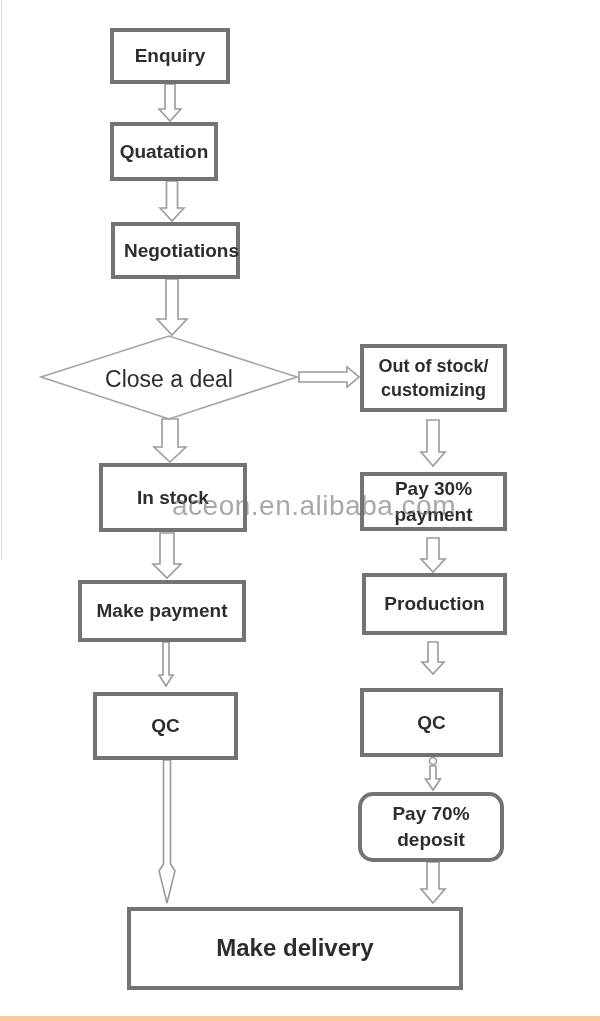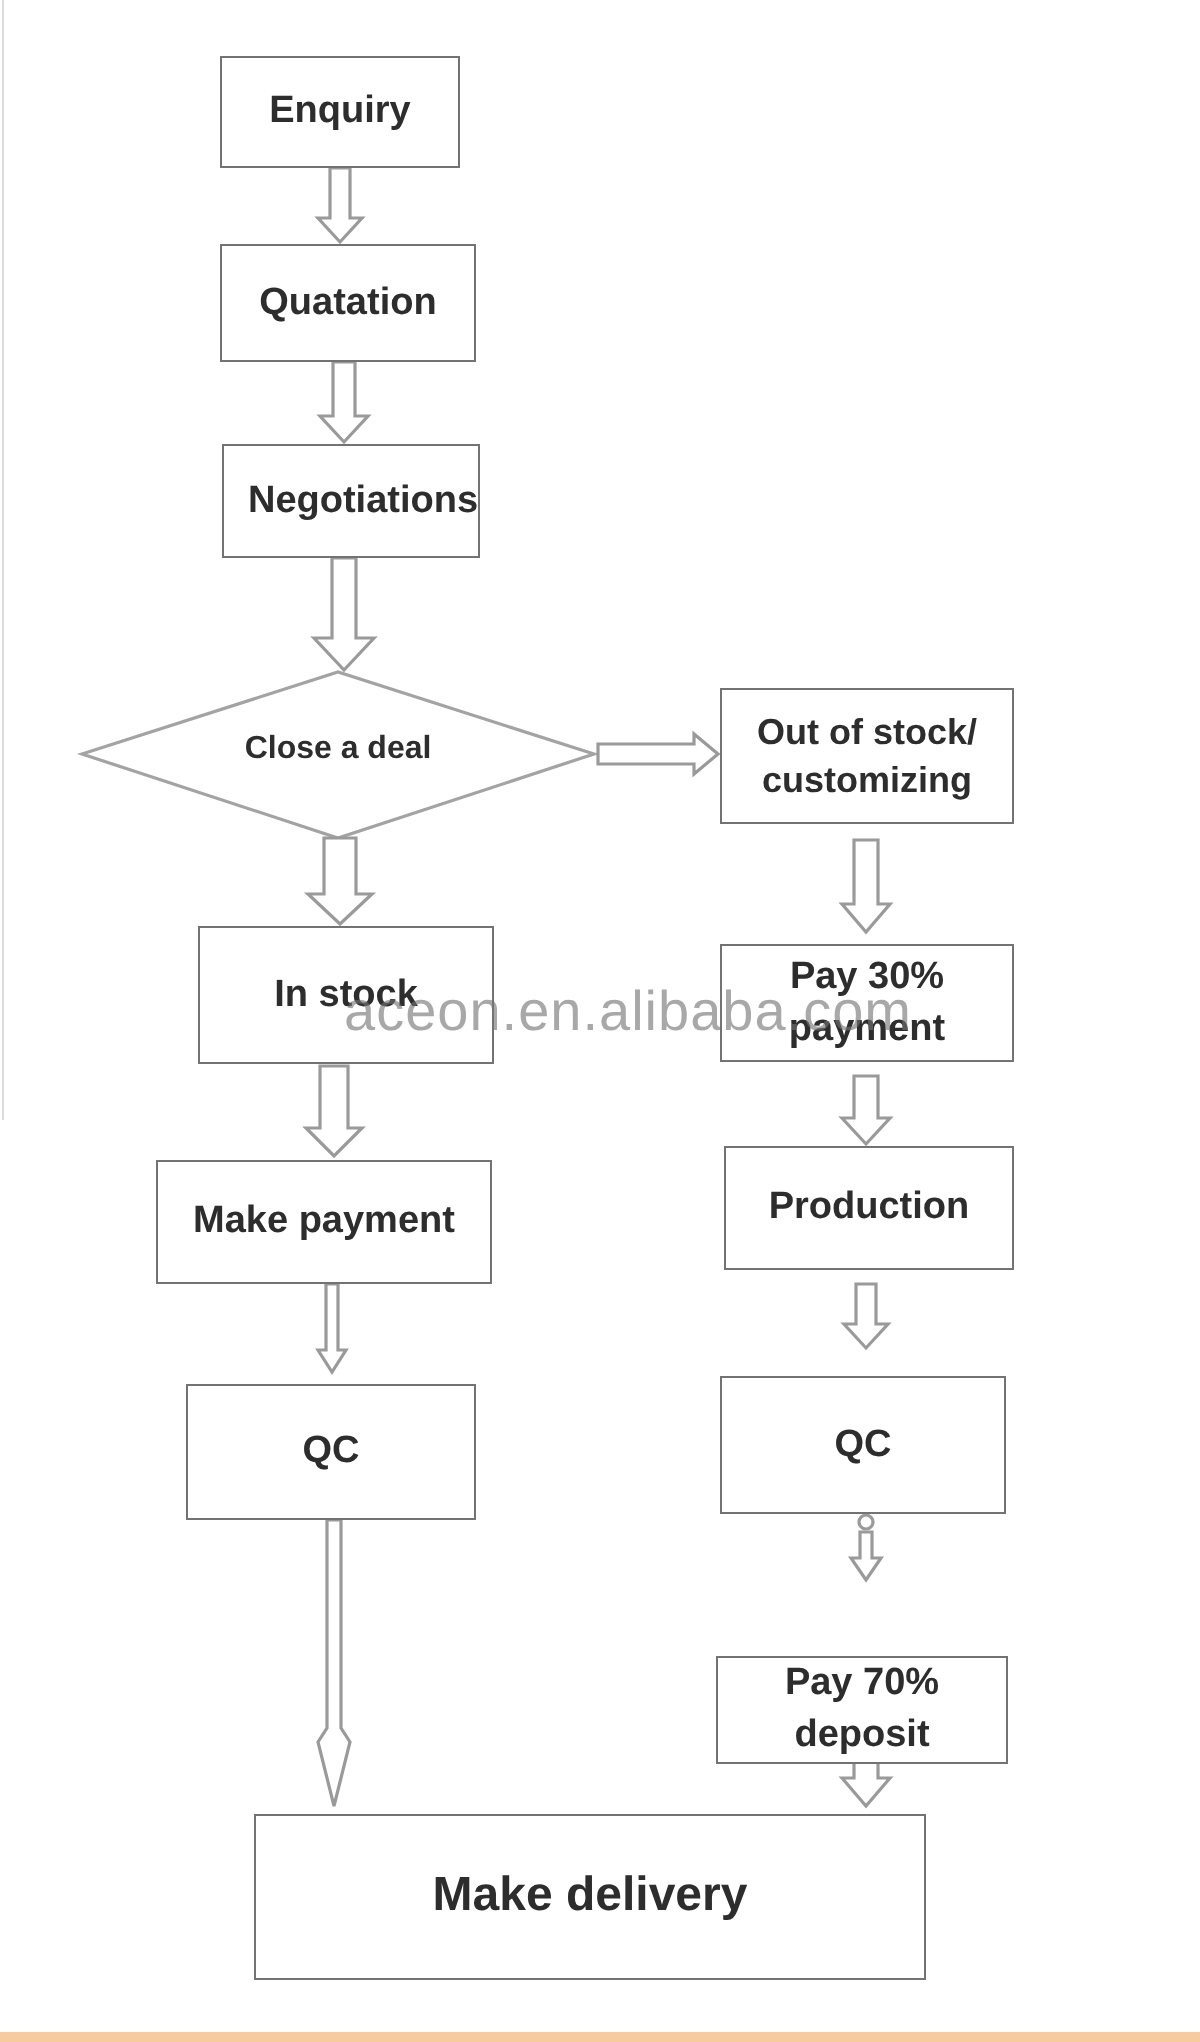--- a/index.html
+++ b/index.html
@@ -7,33 +7,33 @@
     position:relative;
     width:600px;height:1021px;
     background:#ffffff;
     overflow:hidden;
     font-family:"Liberation Sans", sans-serif;
   }
   .arrow-layer{position:absolute;left:0;top:0;width:600px;height:1021px;}
   .node{
     position:absolute;
     background:#fff;
-    border:1px solid #737373;
+    border:4px solid #737373;
     display:flex;flex-direction:column;
     align-items:center;justify-content:center;
     font-weight:700;font-size:19px;color:#2d2d2d;
     line-height:1.35;
     box-sizing:border-box;
     text-align:center;
     z-index:2;
   }
   .diamond-label{
     position:absolute;
     z-index:2;
-    font-weight:700;font-size:16px;color:#2d2d2d;
+    font-weight:400;font-size:23px;color:#2d2d2d;
     text-align:center;
   }
   .watermark{
     position:absolute;
     left:172px;top:490px;
     font-size:28px;
     font-weight:400;
     color:#9b9b9b;
     opacity:0.62;
     letter-spacing:0.5px;
@@ -87,21 +87,21 @@
     <circle class="edge-shape" cx="433" cy="761" r="3.5"></circle>
     <polygon class="edge-shape" points="430,766 436,766 436,779 440.5,779 433,790 425.5,779 430,779"></polygon>
 
     <polygon class="edge-shape" points="427,862 439,862 439,889 445,889 433,903 421,889 427,889"></polygon>
   </svg>
 
   <div class="node" style="left:110px;top:28px;width:120px;height:56px;">
     <span>Enquiry</span>
   </div>
 
-  <div class="node" style="left:110px;top:122px;width:128px;height:59px;">
+  <div class="node" style="left:110px;top:122px;width:108px;height:59px;">
     <span>Quatation</span>
   </div>
 
   <div class="node" style="left:111px;top:222px;width:129px;height:57px;padding-left:12px;">
     <span>Negotiations</span>
   </div>
 
   <div class="diamond-label" style="left:89px;top:366px;width:160px;">Close a deal</div>
 
   <div class="node" style="left:360px;top:344px;width:147px;height:68px;font-size:18px;">
@@ -127,21 +127,21 @@
   </div>
 
   <div class="node" style="left:93px;top:692px;width:145px;height:68px;">
     <span>QC</span>
   </div>
 
   <div class="node" style="left:360px;top:688px;width:143px;height:69px;">
     <span>QC</span>
   </div>
 
-  <div class="node" style="left:358px;top:828px;width:146px;height:54px;">
+  <div class="node" style="left:358px;top:792px;width:146px;height:70px;border-radius:15px;">
     <span>Pay 70%</span>
     <span>deposit</span>
   </div>
 
   <div class="node" style="left:127px;top:907px;width:336px;height:83px;font-size:24px;">
     <span>Make delivery</span>
   </div>
 
   <div class="watermark" style="color: #737373;">aceon.en.alibaba.com</div>
 

